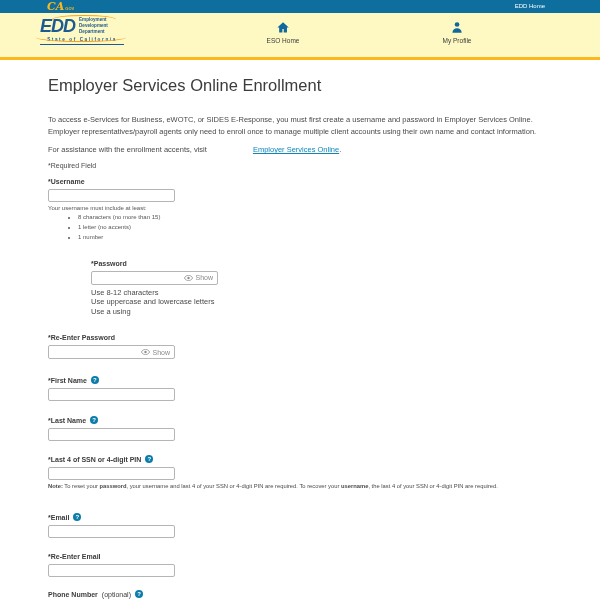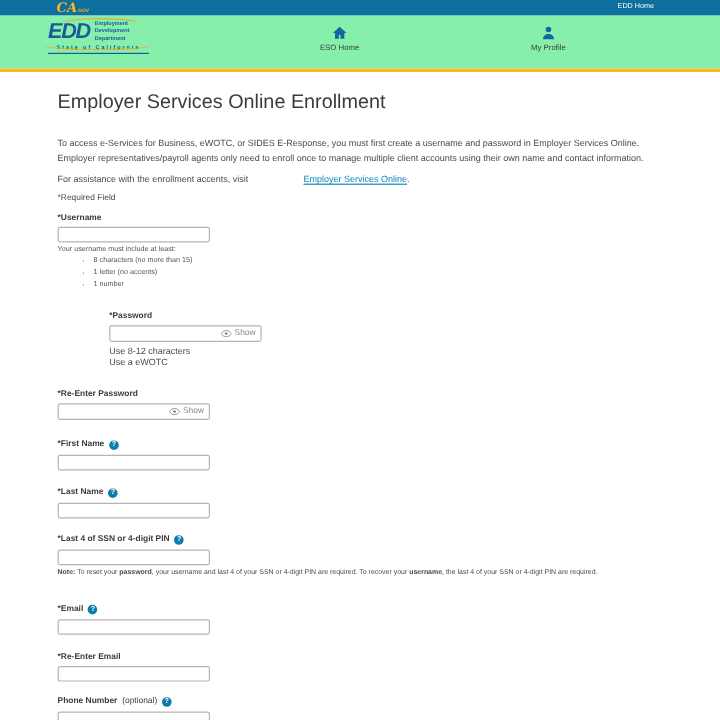--- a/index.html
+++ b/index.html
@@ -22,21 +22,21 @@
   .ca-logo .gov {
     font-family: "Liberation Sans", sans-serif; font-style: normal;
     font-size: 4px; font-weight: bold; margin-left: 1px; vertical-align: baseline;
   }
   .topbar-link {
     position: absolute; right: 55px; top: 0;
     color: #ffffff; font-size: 6px; line-height: 13px; text-decoration: none; cursor: pointer;
   }
 
   
-  .site-header { position: relative; height: 44px; background: #86efac; }
+  .site-header { position: relative; height: 44px; background: #fef9c3; }
   .edd-logo { position: absolute; left: 40px; top: 4px; width: 84px; cursor: pointer; }
   .edd-row { display: flex; align-items: center; position: relative; }
   .edd-arc-top {
     position: absolute; top: -2px; left: 12px; width: 64px; height: 9px;
     border-top: 1.5px solid #f9a11f; border-radius: 50%;
   }
   .edd-arc-bottom {
     position: absolute; top: 16px; left: -4px; width: 90px; height: 9px;
     border-bottom: 1.5px solid #f9a11f; border-radius: 50%;
   }
@@ -187,21 +187,22 @@
       <button class="show-btn">
         <svg width="9" height="6" viewBox="0 0 24 16">
             <path d="M12 1C7 1 3 4.2 1 8c2 3.8 6 7 11 7s9-3.2 11-7c-2-3.8-6-7-11-7z" fill="none" stroke="#8a8a8a" stroke-width="2"></path>
             <circle cx="12" cy="8" r="3.2" fill="#8a8a8a"></circle>
           </svg>
         <span>Show</span>
       </button>
     </div>
     <div class="pw-hints">
       <div>Use 8-12 characters</div>
-      <div>Use a eWOTC</div>
+      <div>Use uppercase and lowercase letters</div>
+      <div>Use a using</div>
     </div>
   </div>
 
   <div class="field-group fg-repassword">
     <label class="f-label">*Re-Enter Password</label>
     <div class="input-show-wrap">
       <input type="password" style="">
       <button class="show-btn">
         <svg width="9" height="6" viewBox="0 0 24 16">
             <path d="M12 1C7 1 3 4.2 1 8c2 3.8 6 7 11 7s9-3.2 11-7c-2-3.8-6-7-11-7z" fill="none" stroke="#8a8a8a" stroke-width="2"></path>

